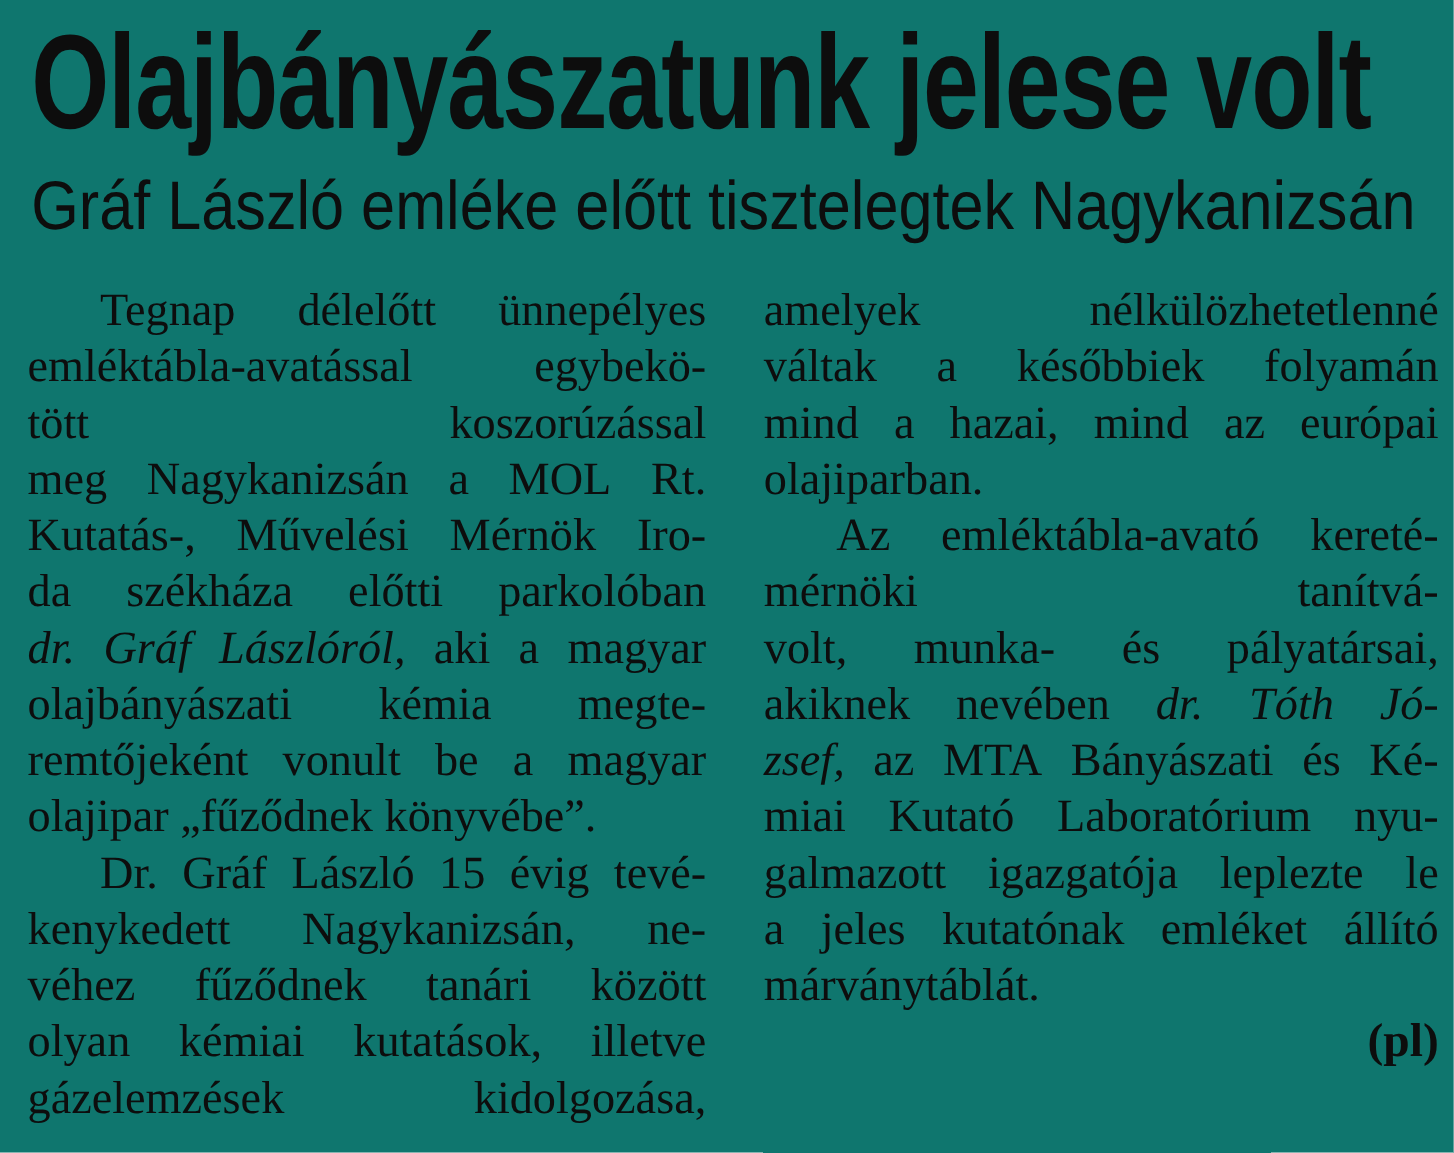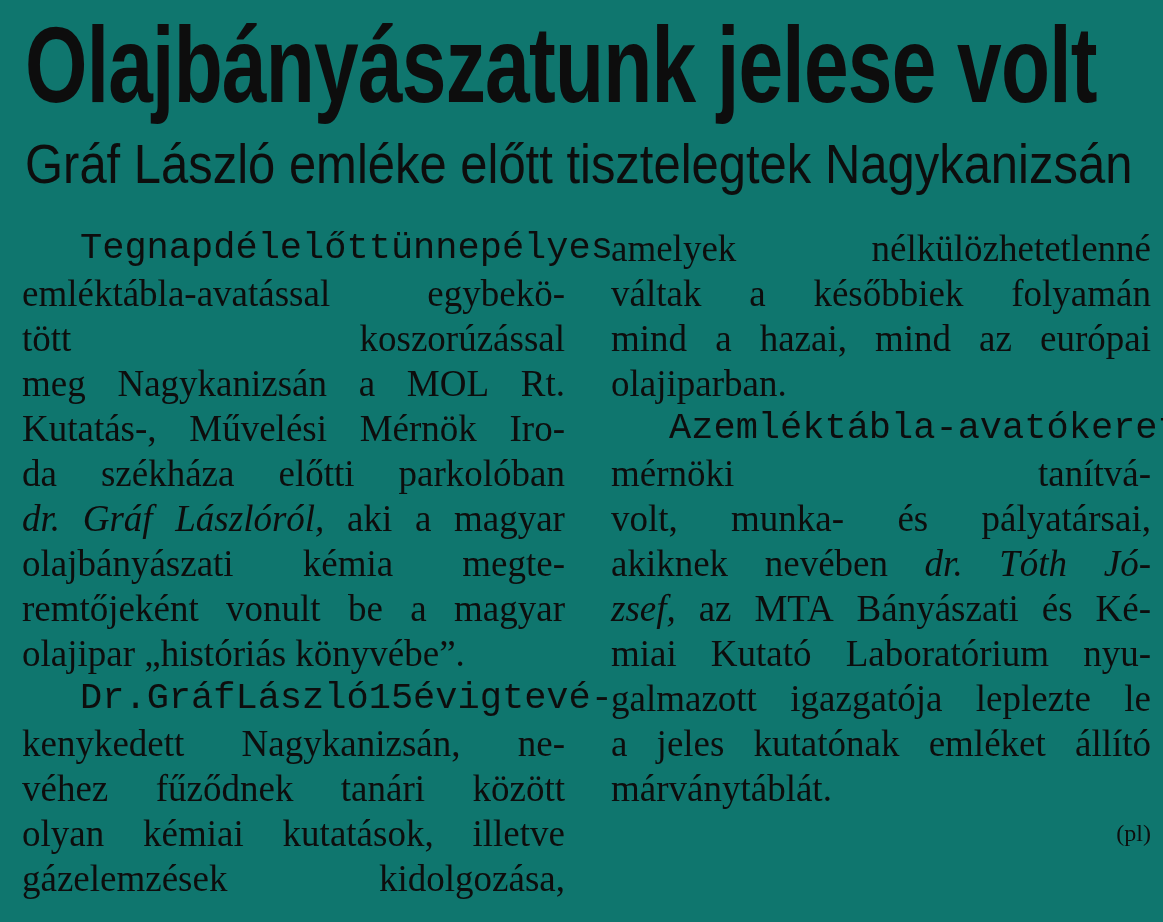--- a/index.html
+++ b/index.html
@@ -70,23 +70,23 @@
 
   .line {
     height: 45px;
     line-height: 45px;
     white-space: nowrap;
   }
   .line.just {
     display: flex;
     justify-content: space-between;
   }
-  .line.ind { padding-left: 58px; font-family: Liberation Mono, monospace; }
+  .line.ind { padding-left: 58px; }
   .line.right { text-align: right; }
-  .line.bold { font-weight: normal; font-size: 24px; }
+  .line.bold { font-weight: bold; font-size: 38px; }
   .it { font-style: italic; }
 </style>
 </head>
 <body>
 
 <div class="page">
 
   <h1 class="headline">
     <span class="squeeze">Olajbányászatunk jelese volt</span>
   </h1>
@@ -142,21 +142,21 @@
           <span>kémia</span>
           <span>megte-</span>
         </div>
         <div class="line just">
           <span>remtőjeként</span>
           <span>vonult</span>
           <span>be</span>
           <span>a</span>
           <span>magyar</span>
         </div>
-        <div class="line"><span>olajipar </span><span>„históriás </span><span>könyvébe”.</span></div>
+        <div class="line"><span>olajipar </span><span>„fűződnek </span><span>könyvébe”.</span></div>
         <div class="line just ind">
           <span>Dr.</span>
           <span>Gráf</span>
           <span>László</span>
           <span>15</span>
           <span>évig</span>
           <span>tevé-</span>
         </div>
         <div class="line just">
           <span>kenykedett</span>

